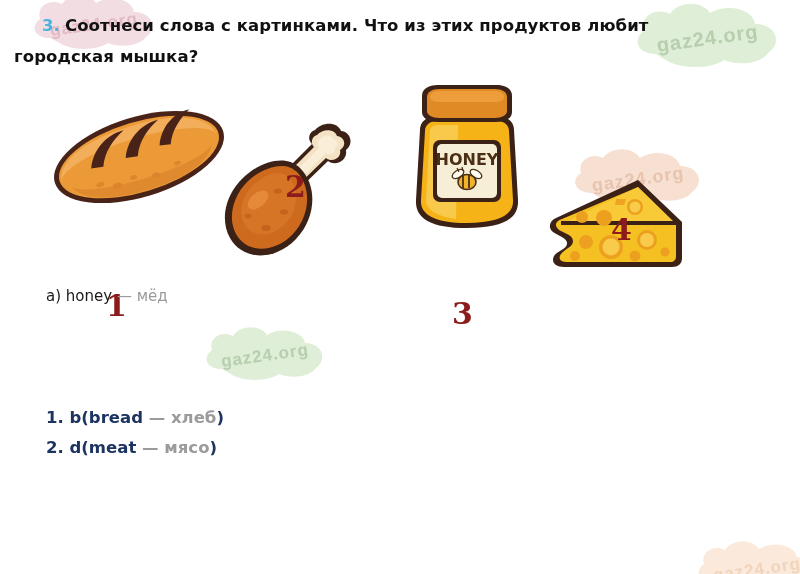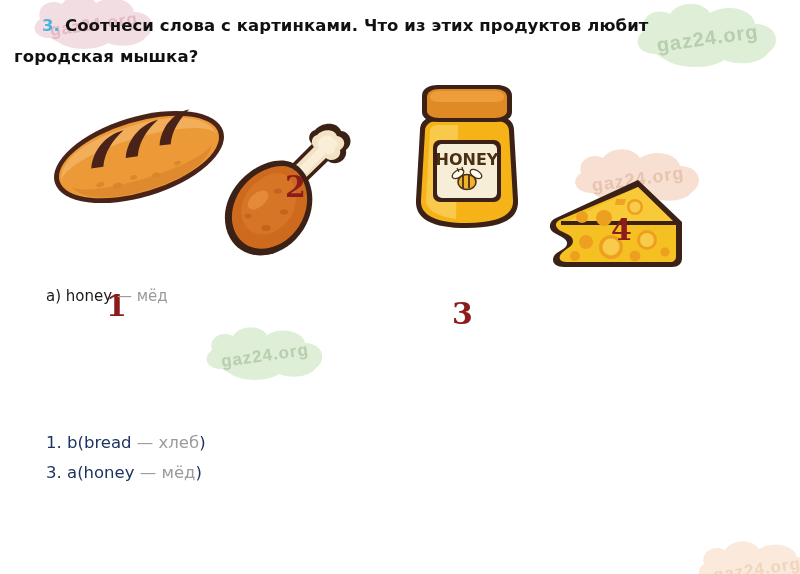--- a/index.html
+++ b/index.html
@@ -124,21 +124,22 @@
     line-height: 26px;
     color: #1a1a1a;
     white-space: nowrap;
   }
   #wordlist .ru { color: #9b9b9b; }
 
   
   #answers {
     position: absolute;
     left: 46px;
-    top: 428px;
+    top: 403px;
+    font-weight: bold;
   }
   #answers .row {
     font-family: "DejaVu Sans", sans-serif;
     font-size: 16.5px;
     line-height: 30px;
     color: #1d3461;
     white-space: nowrap;
   }
   #answers .ru { color: #9b9b9b; }
 </style>
@@ -284,20 +285,20 @@
   </div>
 
   <div id="answers">
     <div class="row">
       <span>1.</span>
       <span>b</span><span>(</span><span>bread</span>
       <span class="ru">—</span>
       <span class="ru">хлеб</span><span>)</span>
     </div>
     <div class="row">
-      <span>3.</span>
-      <span>a</span><span>(</span><span>honey</span>
+      <span>2.</span>
+      <span>d</span><span>(</span><span>meat</span>
       <span class="ru">—</span>
-      <span class="ru">мёд</span><span>)</span>
+      <span class="ru">мясо</span><span>)</span>
     </div>
   </div>
 
 </div>
 
 </body></html>

